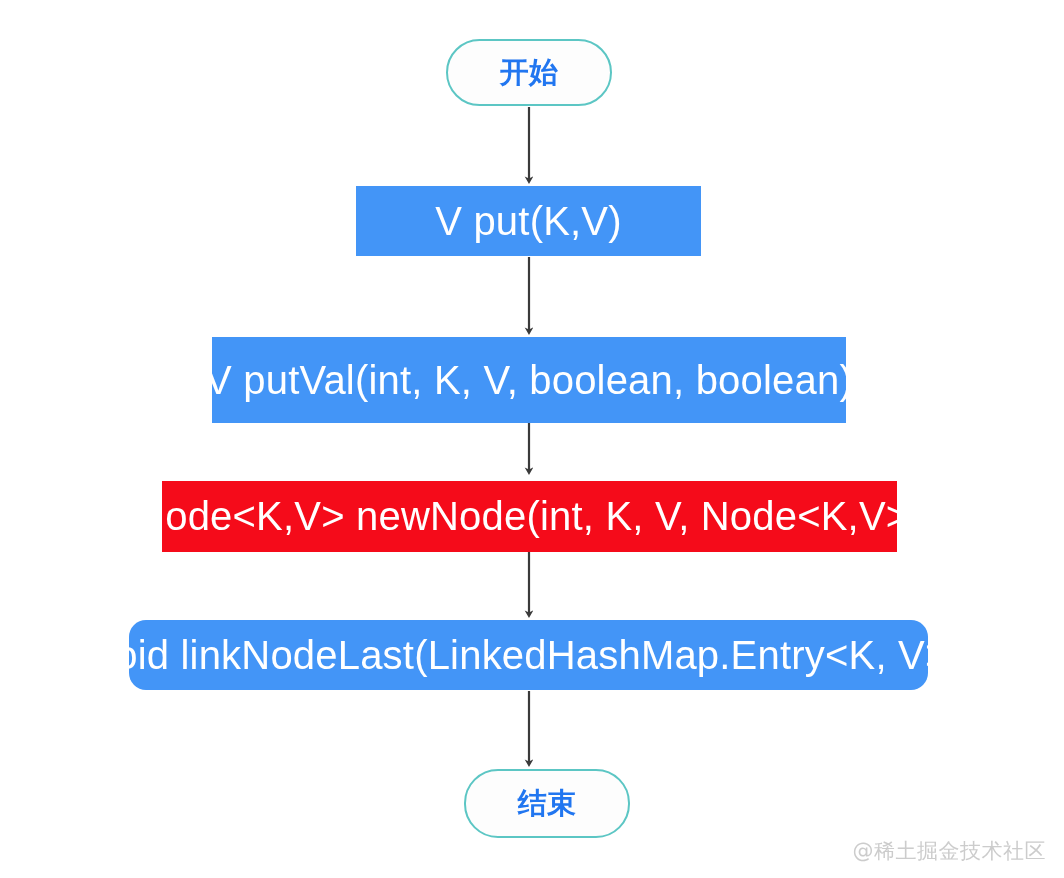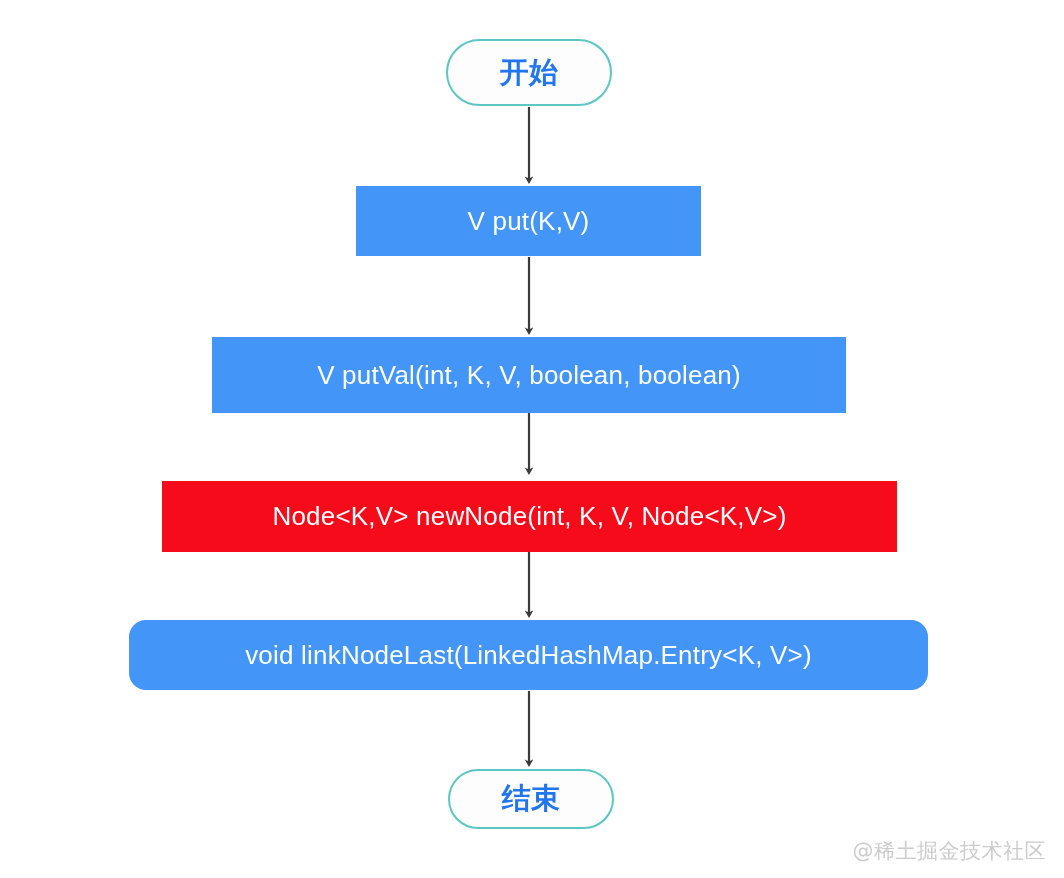--- a/index.html
+++ b/index.html
@@ -30,33 +30,33 @@
   .terminator {
     border: 2px solid #5cc6c4;
     border-radius: 34px;
     background: #fdfdfd;
     color: #2176f0;
     font-size: 29px;
     font-weight: 700;
   }
   .process {
     color: #ffffff;
-    font-size: 26px;
+    font-size: 40px;
     font-weight: 400;
   }
   .process.blue { background: #4395f7; }
   .process.red  { background: #f50b1a; }
 
   
   #node-start { left: 446px; top: 39px; width: 166px; height: 67px; }
   
-  #node-end   { left: 448px; top: 769px; width: 166px; height: 60px; }
+  #node-end   { left: 464px; top: 769px; width: 166px; height: 69px; }
 
   #node-put        { left: 356px; top: 186px; width: 345px; height: 70px; }
-  #node-putval     { left: 212px; top: 337px; width: 634px; height: 76px; }
+  #node-putval     { left: 212px; top: 337px; width: 634px; height: 86px; }
   #node-newnode    { left: 162px; top: 481px; width: 735px; height: 71px; }
   #node-linknode   { left: 129px; top: 620px; width: 799px; height: 70px; border-radius: 17px; }
 
   .connector {
     position: absolute;
     left: 0;
     top: 0;
     width: 1064px;
     height: 878px;
     pointer-events: none;

